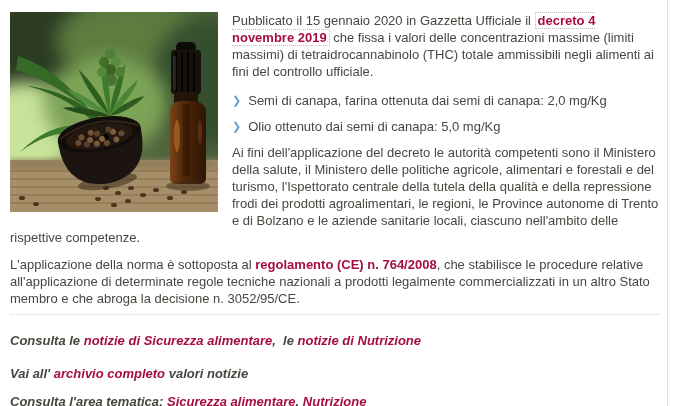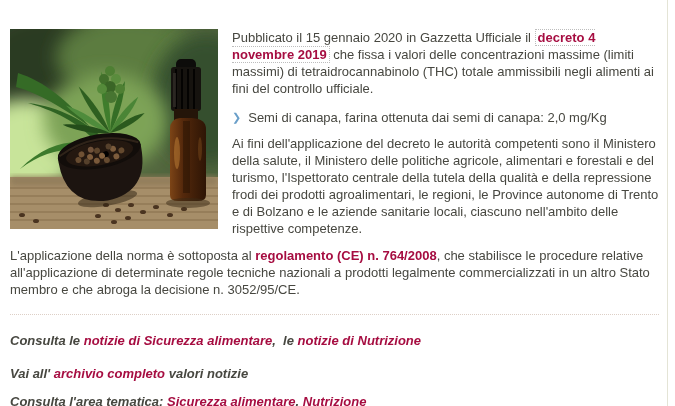--- a/index.html
+++ b/index.html
@@ -5,21 +5,21 @@
   html, body { margin:0; padding:0; }
   body {
     width:675px; height:406px; overflow:hidden; background:#ffffff;
     font-family:"Liberation Sans","DejaVu Sans",sans-serif;
     font-size:13px; line-height:17px; color:#474740;
     position:relative;
   }
   .content {
     position:absolute; left:0; top:0; width:668px; height:406px;
     border-right:1px solid #e4e4d6; box-sizing:border-box;
-    padding:29px 6px 0 10px; background:#fff;
+    padding:12px 6px 0 10px; background:#fff;
   }
   .photo {
     float:left; width:208px; height:200px; margin:0 14px 10px 0;
     display:block;
   }
   p { margin:0 0 10px 0; }
   a { color:#a60d41; font-weight:bold; text-decoration:none; cursor:pointer; }
   .decreto-link { border:1px dotted #bdbdbd; padding:0 2px; }
   ul.decree-list { list-style:none; margin:12px 0 3px 0; padding:0 0 0 2px; }
   ul.decree-list li { margin:8px; }
@@ -155,20 +155,21 @@
       </g>
       <path d="M52 120 Q72 110 92 110 Q112 110 132 120" stroke="#3c2d20" stroke-width="2" fill="none" opacity="0.7"></path>
     </g>
   </svg>
 
   <p><span>Pubblicato il 15 gennaio 2020 in Gazzetta Ufficiale il </span><a class="decreto-link">decreto 4 novembre 2019</a><span> che fissa i valori delle concentrazioni massime (limiti massimi) di tetraidrocannabinolo (THC) totale ammissibili negli alimenti ai fini del controllo ufficiale.</span></p>
 
 
   <ul class="decree-list">
     <li><span class="chev">❯</span><span>Semi di canapa, farina ottenuta dai semi di canapa: 2,0 mg/Kg</span></li>
+    <li><span class="chev">❯</span><span>Olio ottenuto dai semi di canapa: 5,0 mg/Kg</span></li>
   </ul>
 
   <p>Ai fini dell'applicazione del decreto le autorità competenti sono il Ministero della salute, il Ministero delle politiche agricole, alimentari e forestali e del turismo, l'Ispettorato centrale della tutela della qualità e della repressione frodi dei prodotti agroalimentari, le regioni, le Province autonome di Trento e di Bolzano e le aziende sanitarie locali, ciascuno nell'ambito delle rispettive competenze.</p>
 
   <p><span>L'applicazione della norma è sottoposta al </span><a>regolamento (CE) n. 764/2008</a><span>, che stabilisce le procedure relative all'applicazione di determinate regole tecniche nazionali a prodotti legalmente commercializzati in un altro Stato membro e che abroga la decisione n. 3052/95/CE.</span></p>
 
   <div class="footer">
     <hr class="divider">
 
     <p class="f-line f1"><span>Consulta le </span><a>notizie di Sicurezza alimentare</a><span class="sp">,  le </span><a>notizie di Nutrizione</a></p>

